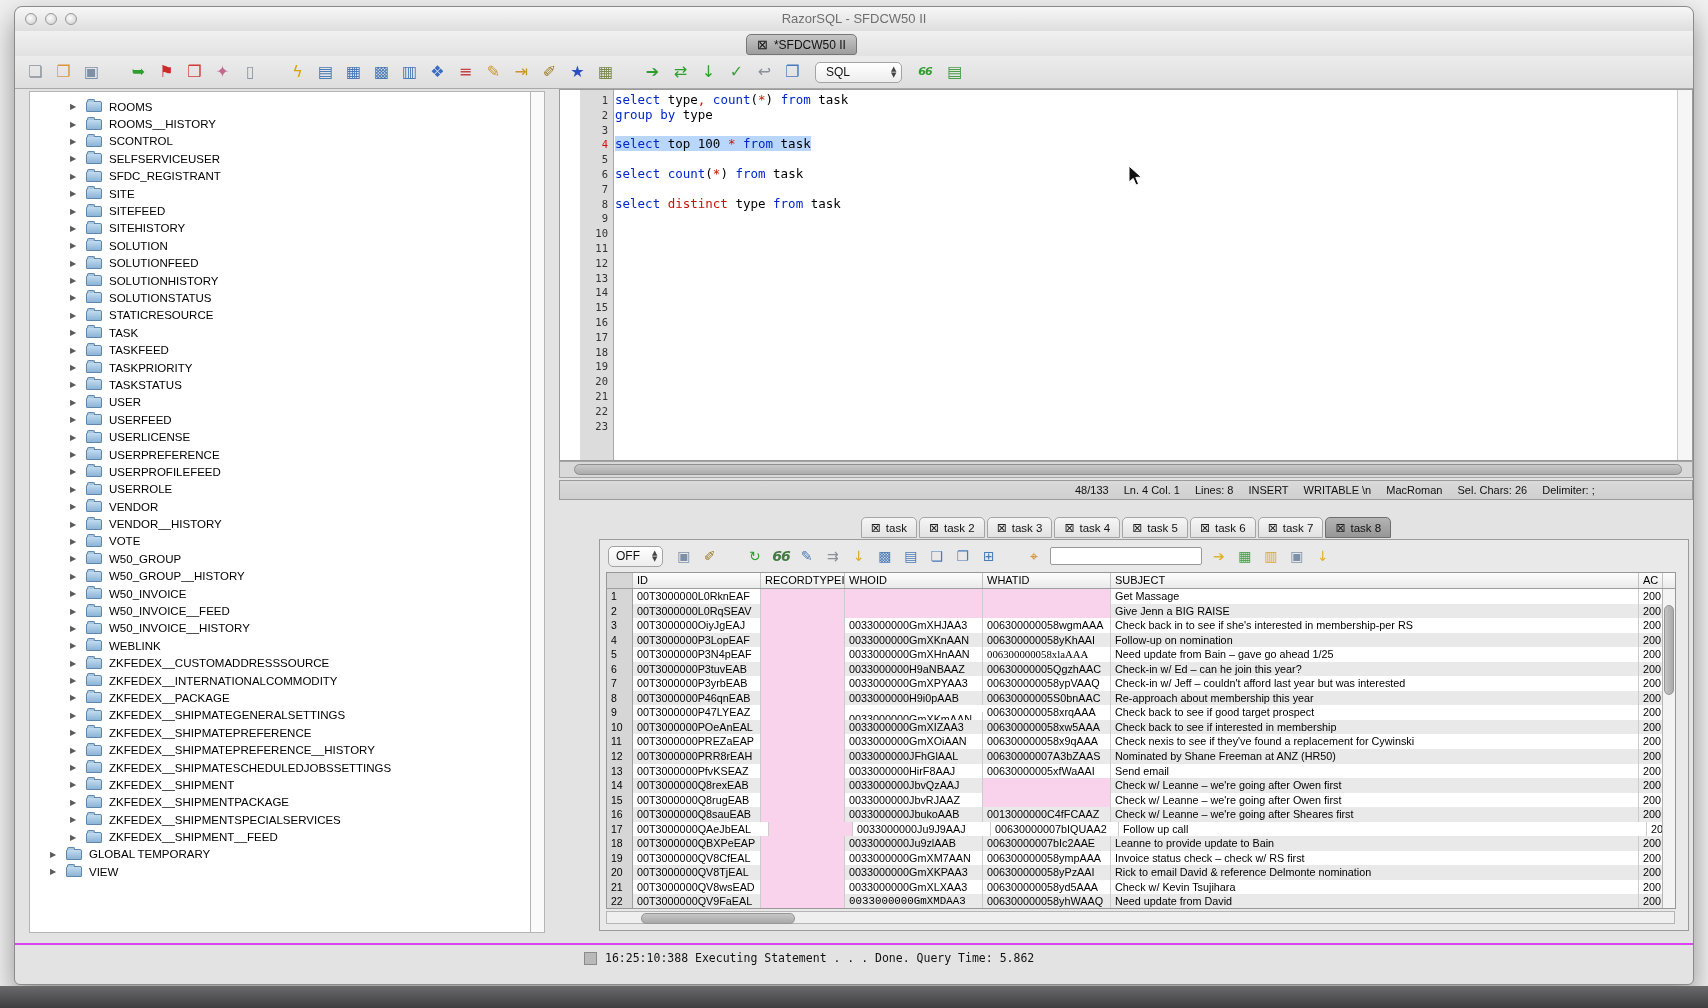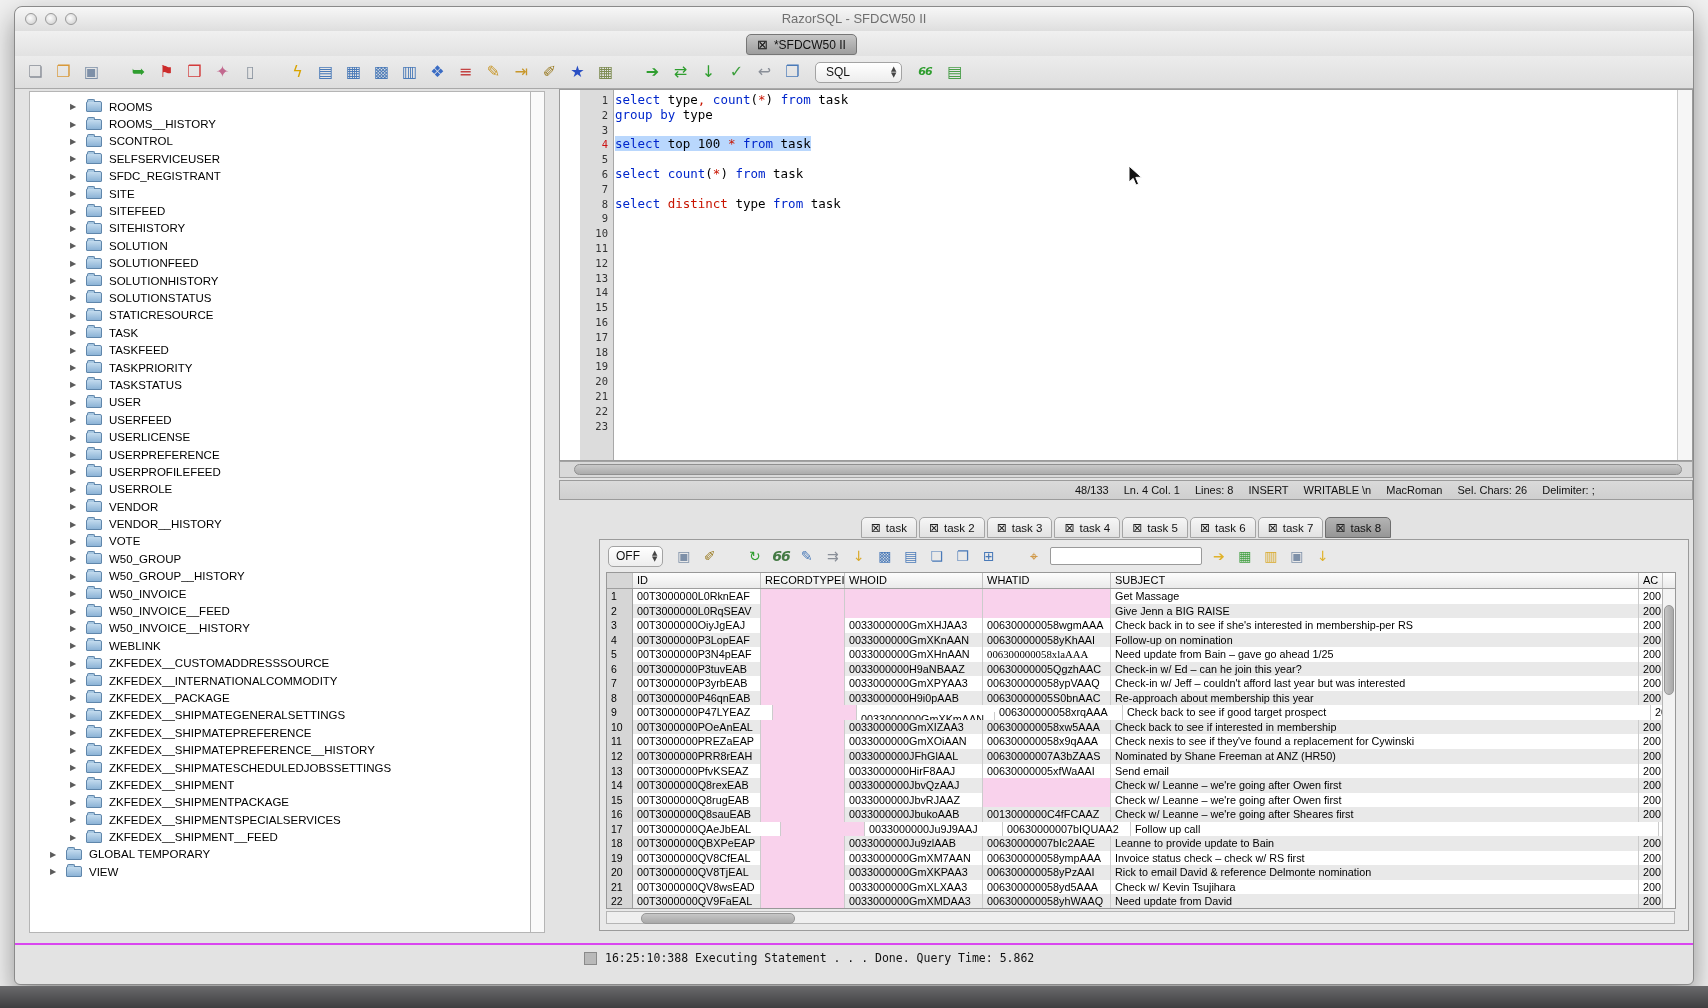--- a/index.html
+++ b/index.html
@@ -652,21 +652,21 @@
                 <div class="gc rownum">8</div>
                 <div class="gc" style="width: 128px;">00T3000000P46qnEAB</div>
                 <div class="gc nullcell" style="width: 84px;"></div>
                 <div class="gc" style="width: 138px;">0033000000H9i0pAAB</div>
                 <div class="gc" style="width: 128px;">00630000005S0bnAAC</div>
                 <div class="gc" style="width: 528px;">Re-approach about membership this year</div>
                 <div class="gc" style="width: 24px;">200</div>
               </div>
               <div class="grow">
                 <div class="gc rownum">9</div>
-                <div class="gc" style="width: 140px;">00T3000000P47LYEAZ</div>
+                <div class="gc" style="width: 128px;">00T3000000P47LYEAZ</div>
                 <div class="gc nullcell" style="width: 84px;"></div>
                 <div class="gc" style="width: 138px; margin-top: 7px;">0033000000GmXKmAAN</div>
                 <div class="gc" style="width: 128px;">006300000058xrqAAA</div>
                 <div class="gc" style="width: 528px;">Check back to see if good target prospect</div>
                 <div class="gc" style="width: 24px;">200</div>
               </div>
               <div class="grow alt">
                 <div class="gc rownum">10</div>
                 <div class="gc" style="width: 128px;">00T3000000POeAnEAL</div>
                 <div class="gc nullcell" style="width: 84px;"></div>
@@ -724,21 +724,21 @@
                 <div class="gc rownum">16</div>
                 <div class="gc" style="width: 128px;">00T3000000Q8sauEAB</div>
                 <div class="gc nullcell" style="width: 84px;"></div>
                 <div class="gc" style="width: 138px;">0033000000JbukoAAB</div>
                 <div class="gc" style="width: 128px;">0013000000C4fFCAAZ</div>
                 <div class="gc" style="width: 528px;">Check w/ Leanne – we're going after Sheares first</div>
                 <div class="gc" style="width: 24px;">200</div>
               </div>
               <div class="grow">
                 <div class="gc rownum">17</div>
-                <div class="gc" style="width: 148px;">00T3000000QAeJbEAL</div>
+                <div class="gc" style="width: 136px;">00T3000000QAeJbEAL</div>
                 <div class="gc nullcell" style="width: 84px;"></div>
                 <div class="gc" style="width: 138px;">0033000000Ju9J9AAJ</div>
                 <div class="gc" style="width: 128px;">00630000007bIQUAA2</div>
                 <div class="gc" style="width: 528px;">Follow up call</div>
                 <div class="gc" style="width: 24px;">200</div>
               </div>
               <div class="grow alt">
                 <div class="gc rownum">18</div>
                 <div class="gc" style="width: 128px;">00T3000000QBXPeEAP</div>
                 <div class="gc nullcell" style="width: 84px;"></div>
@@ -771,21 +771,21 @@
                 <div class="gc nullcell" style="width: 84px;"></div>
                 <div class="gc" style="width: 138px;">0033000000GmXLXAA3</div>
                 <div class="gc" style="width: 128px;">006300000058yd5AAA</div>
                 <div class="gc" style="width: 528px;">Check w/ Kevin Tsujihara</div>
                 <div class="gc" style="width: 24px;">200</div>
               </div>
               <div class="grow alt">
                 <div class="gc rownum">22</div>
                 <div class="gc" style="width: 128px;">00T3000000QV9FaEAL</div>
                 <div class="gc nullcell" style="width: 84px;"></div>
-                <div class="gc" style="width: 138px;">0033000000GmXMDAA3</div>
+                <div class="gc" style="width: 138px; font-family: Liberation Mono, monospace;">0033000000GmXMDAA3</div>
                 <div class="gc" style="width: 128px;">006300000058yhWAAQ</div>
                 <div class="gc" style="width: 528px;">Need update from David</div>
                 <div class="gc" style="width: 24px;">200</div>
               </div>
             </div>
           <div class="g-vscroll">
             <div class="g-vthumb"></div>
           </div>
         </div>
         <div class="g-hscroll">

